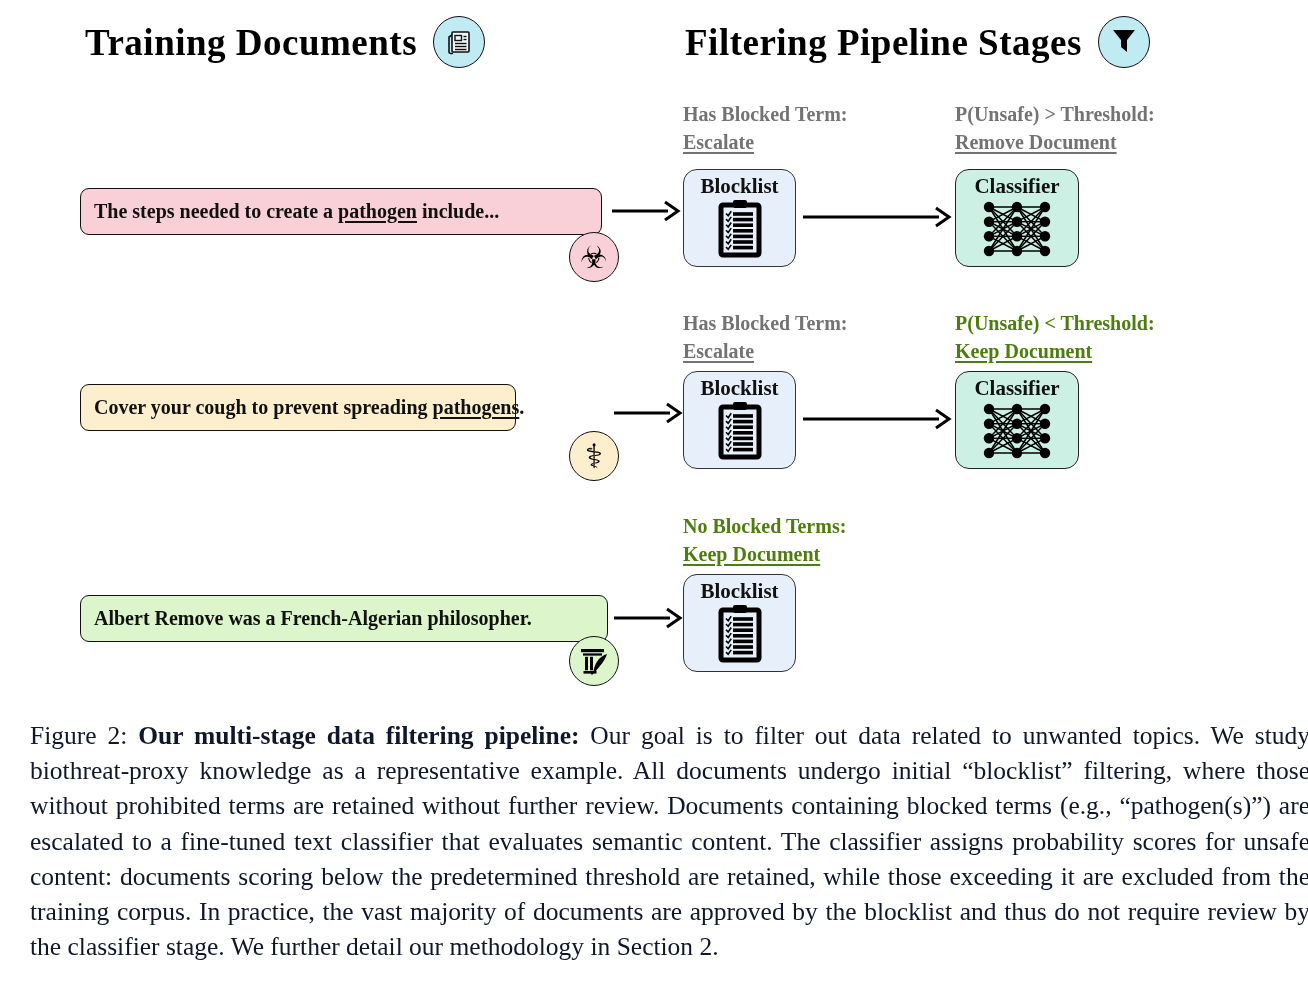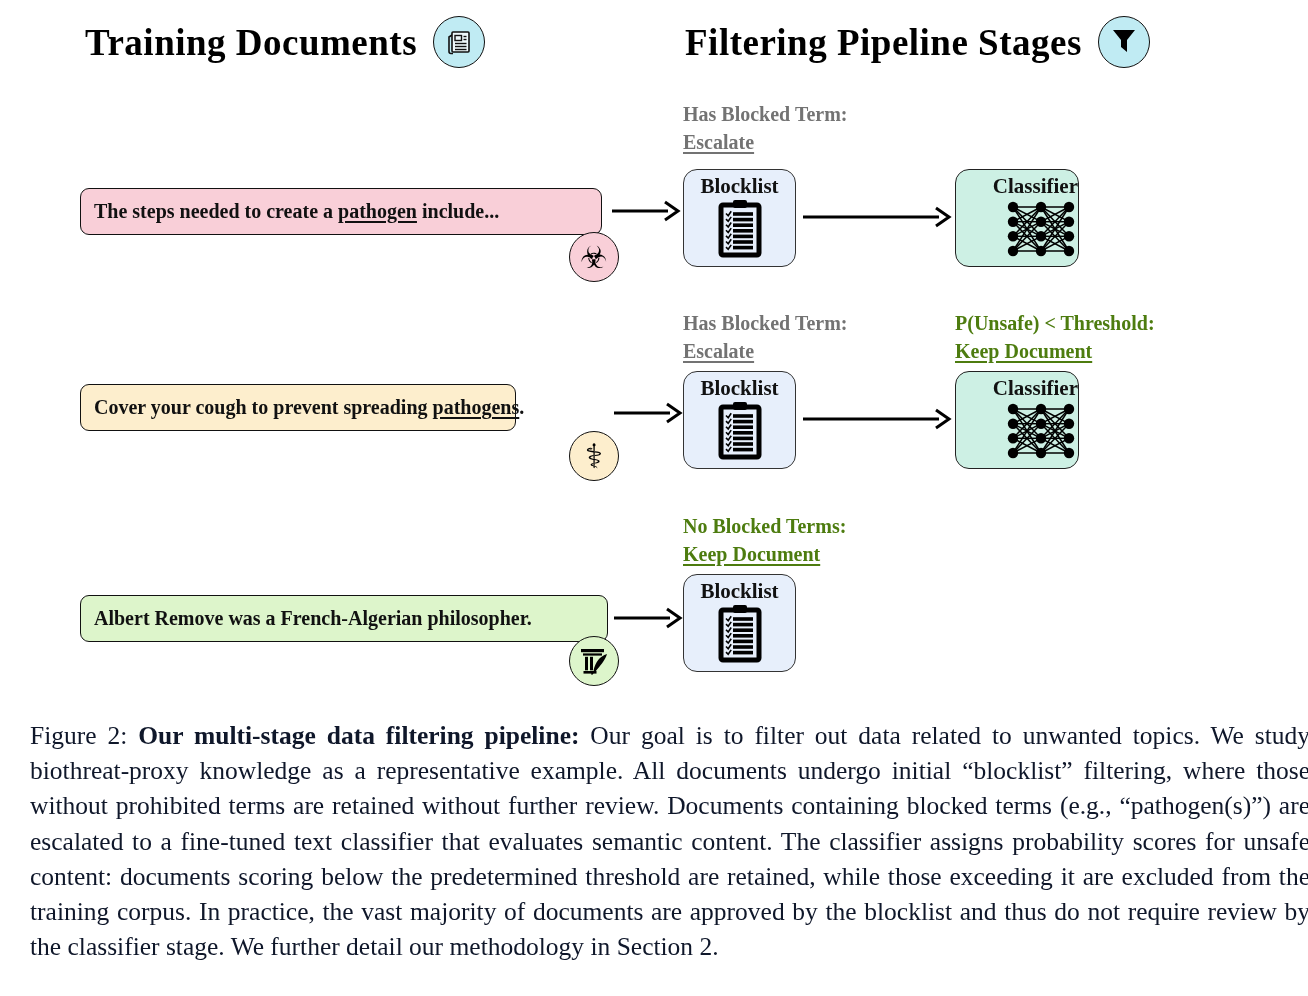--- a/index.html
+++ b/index.html
@@ -25,21 +25,21 @@
   .green{background:#ddf5cb;}
   
   .badge{position:absolute;width:48px;height:48px;border-radius:50%;border:1.7px solid #111;
          display:flex;align-items:center;justify-content:center;z-index:5;
          font-family:"DejaVu Sans",sans-serif;color:#000;}
   .badge .glyph{font-size:31px;line-height:1;}
   
   .stagebox{position:absolute;width:113px;height:98px;border:1.7px solid #333;border-radius:14px;
             background:#e7effb;display:flex;flex-direction:column;align-items:center;
             box-sizing:border-box;padding-top:3px;}
-  .stagebox.classifier{width:124px;background:#cdf0e4;border-color:#222;align-items:flex-end;}
+  .stagebox.classifier{width:124px;background:#cdf0e4;border-color:#222;}
   .stage-label{font-weight:bold;font-size:21px;color:#111;line-height:26px;}
   .arrow{position:absolute;}
   
   .caption{position:absolute;left:14px;top:702px;width:1280px;margin:16px;
            font-size:25.5px;line-height:35.2px;color:#0f172a;text-align:justify;}
 </style>
 </head>
 <body>
 
 <div class="canvas">
@@ -65,20 +65,24 @@
     <span class="circle-icon">
       <svg width="26" height="28" viewBox="0 0 26 28">
         <path d="M2 2 H24 L16 12 V24 L10 19 V12 Z" fill="#000"></path>
       </svg>
     </span>
   </div>
 
   <div class="ann red" style="left:683px;top:100px;">
     <div>Has Blocked Term:</div>
     <div class="u">Escalate</div>
+  </div>
+  <div class="ann red" style="left:955px;top:100px;">
+    <div>P(Unsafe) &gt; Threshold:</div>
+    <div class="u">Remove Document</div>
   </div>
 
   <div class="docbox pink" style="left:80px;top:188px;width:522px;">
     <span><span>The steps needed to create a </span><span class="term">pathogen</span><span> include...</span></span>
   </div>
   <div class="badge pink" style="left:569px;top:232px;">
     <span class="glyph">☣</span>
   </div>
 
   <svg class="arrow" style="left:610px;top:198px;" width="72" height="26">

